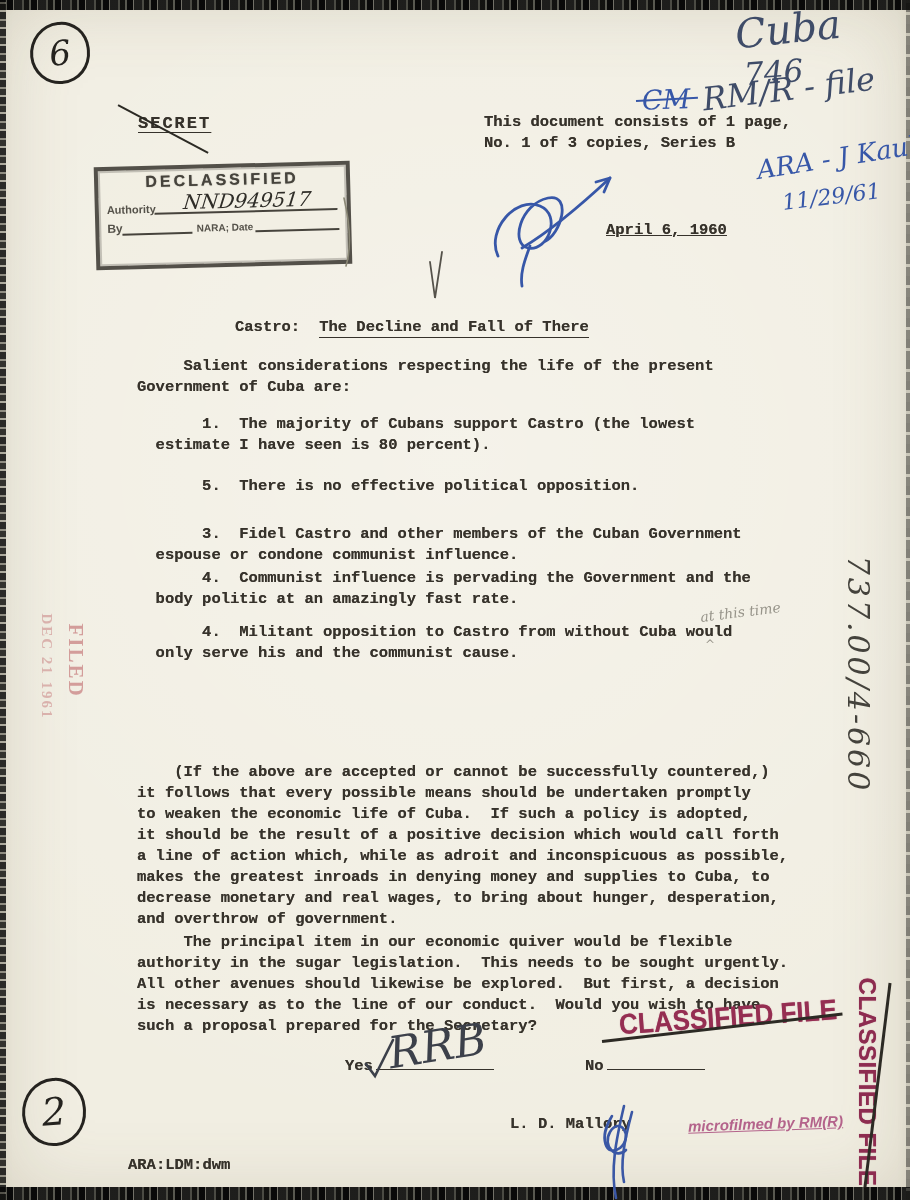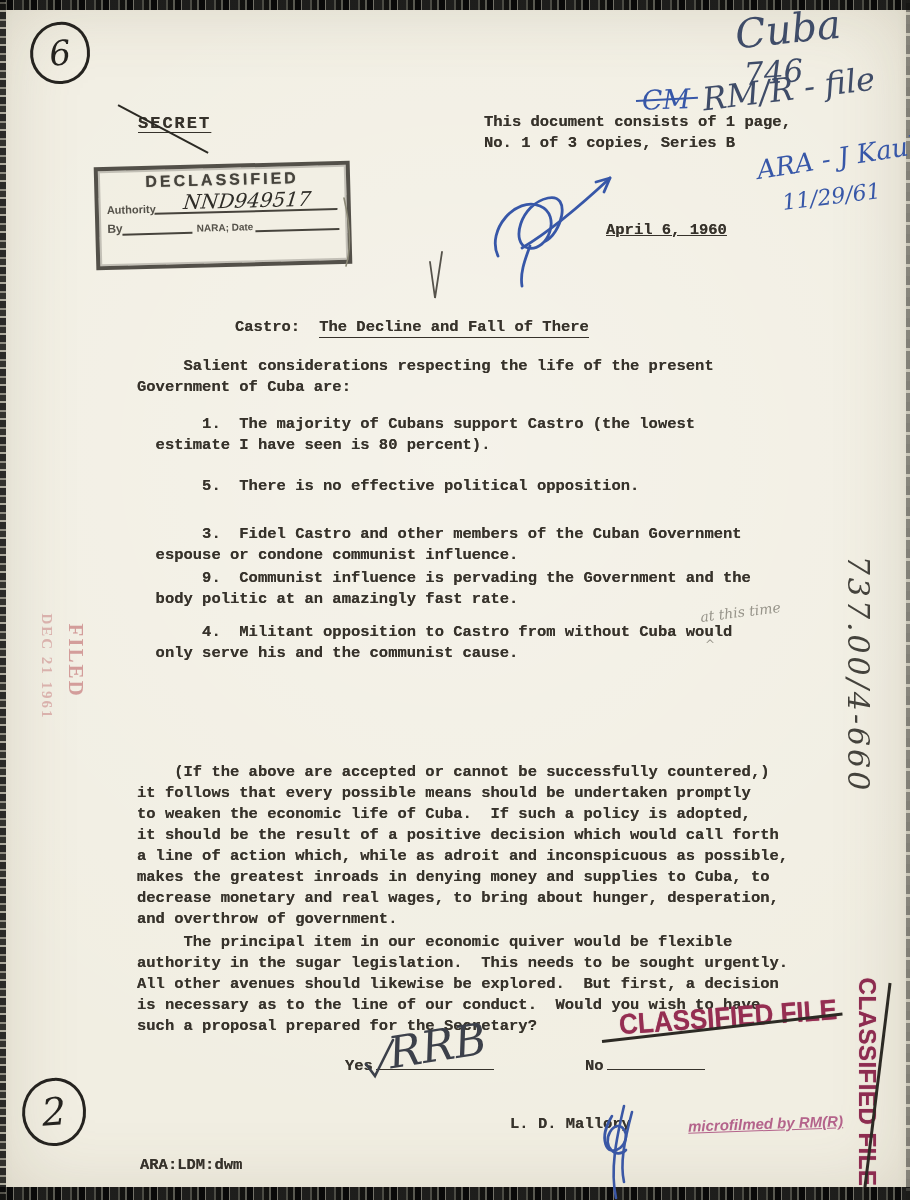--- a/index.html
+++ b/index.html
@@ -101,21 +101,21 @@
   <div class="abs hand" style="left:782px;top:184px;font-size:22px;color:#3757a8;transform:rotate(-7deg);">11/29/61</div>
 
   <div class="abs typed" style="left:235px;top:317px;"><span>Castro:</span><span style="margin-left:19px;border-bottom:1.8px solid #36322b;padding-bottom:1px;">The Decline and Fall of There</span></div>
   <div class="abs typed" style="left:137px;top:356px;">     Salient considerations respecting the life of the present
 Government of Cuba are:</div>
   <div class="abs typed" style="left:137px;top:414px;">       1.  The majority of Cubans support Castro (the lowest
   estimate I have seen is 80 percent).</div>
   <div class="abs typed" style="left:137px;top:476px;">       5.  There is no effective political opposition.</div>
   <div class="abs typed" style="left:137px;top:517px;margin-top:7px;">       3.  Fidel Castro and other members of the Cuban Government
   espouse or condone communist influence.</div>
-  <div class="abs typed" style="left:137px;top:568px;">       9.  Communist influence is pervading the Government and the
+  <div class="abs typed" style="left:137px;top:568px;">       4.  Communist influence is pervading the Government and the
   body politic at an amazingly fast rate.</div>
   <div class="abs typed" style="left:137px;top:622px;">       4.  Militant opposition to Castro from without Cuba would
   only serve his and the communist cause.</div>
   <div class="abs typed" style="left:137px;top:762px;">    (If the above are accepted or cannot be successfully countered,)
 it follows that every possible means should be undertaken promptly
 to weaken the economic life of Cuba.  If such a policy is adopted,
 it should be the result of a positive decision which would call forth
 a line of action which, while as adroit and inconspicuous as possible,
 makes the greatest inroads in denying money and supplies to Cuba, to
 decrease monetary and real wages, to bring about hunger, desperation,
@@ -127,21 +127,21 @@
 such a proposal prepared for the Secretary?</div>
 
   <div class="abs hand" style="left:700px;top:604px;font-size:14px;color:#97948a;transform:rotate(-7deg);">at this time</div>
   <div class="abs hand" style="left:705px;top:638px;font-size:12px;color:#97948a;">^</div>
 
   <div class="abs typed" style="left:345px;top:1055px;"><span>Yes</span><span class="uline" style="width:118px;margin-left:3px;"></span></div>
   <div class="abs typed" style="left:585px;top:1055px;"><span>No</span><span class="uline" style="width:98px;margin-left:3px;"></span></div>
   <div class="abs hand" style="left:388px;top:1020px;font-size:44px;color:#3c404a;transform:rotate(-9deg);">RRB</div>
 
   <div class="abs typed" style="left:510px;top:1114px;">L. D. Mallory</div>
-  <div class="abs typed" style="left:140px;top:1155px;text-align:right;">ARA:LDM:dwm</div>
+  <div class="abs typed" style="left:128px;top:1155px;text-align:right;">ARA:LDM:dwm</div>
 
   <div class="abs stamp-red" style="left:618px;top:1008px;font-size:26px;transform:rotate(-4deg) scaleY(1.1);transform-origin:left top;letter-spacing:0px;">CLASSIFIED FILE</div>
   <div class="abs strike" style="left:602px;top:1040px;width:242px;height:2.6px;transform:rotate(-6.5deg);"></div>
 
   <div class="abs stamp-red" style="left:758px;top:1068px;width:218px;font-size:24px;text-align:center;transform:rotate(90deg);color:#8d2c50;">CLASSIFIED FILE</div>
   <div class="abs strike" style="left:876px;top:982px;width:2.6px;height:206px;transform:rotate(7deg);"></div>
 
   <div class="abs" style="left:688px;top:1115px;font-family:'Liberation Sans',sans-serif;font-style:italic;font-weight:700;font-size:15px;color:#b4638b;text-decoration:underline;transform:rotate(-2deg);white-space:pre;">microfilmed by RM(R)</div>
 
   <div class="abs" style="left:15px;top:648px;width:120px;text-align:center;font-family:'Liberation Serif',serif;font-weight:700;font-size:21px;letter-spacing:2px;color:rgba(200,130,130,0.75);transform:rotate(90deg);">FILED</div>

